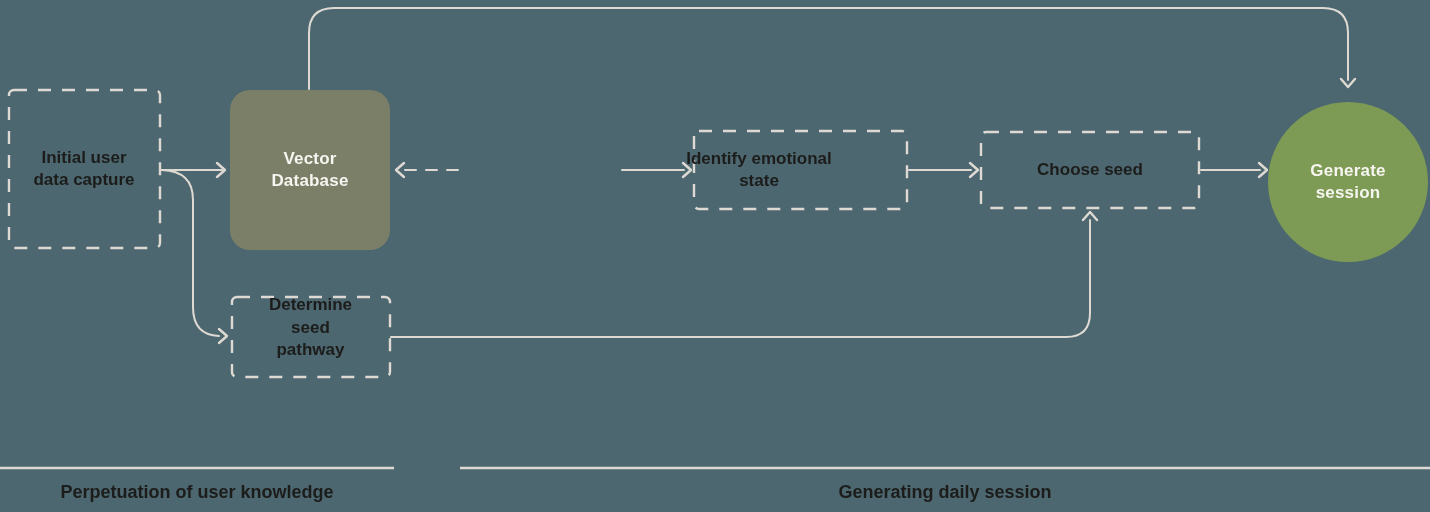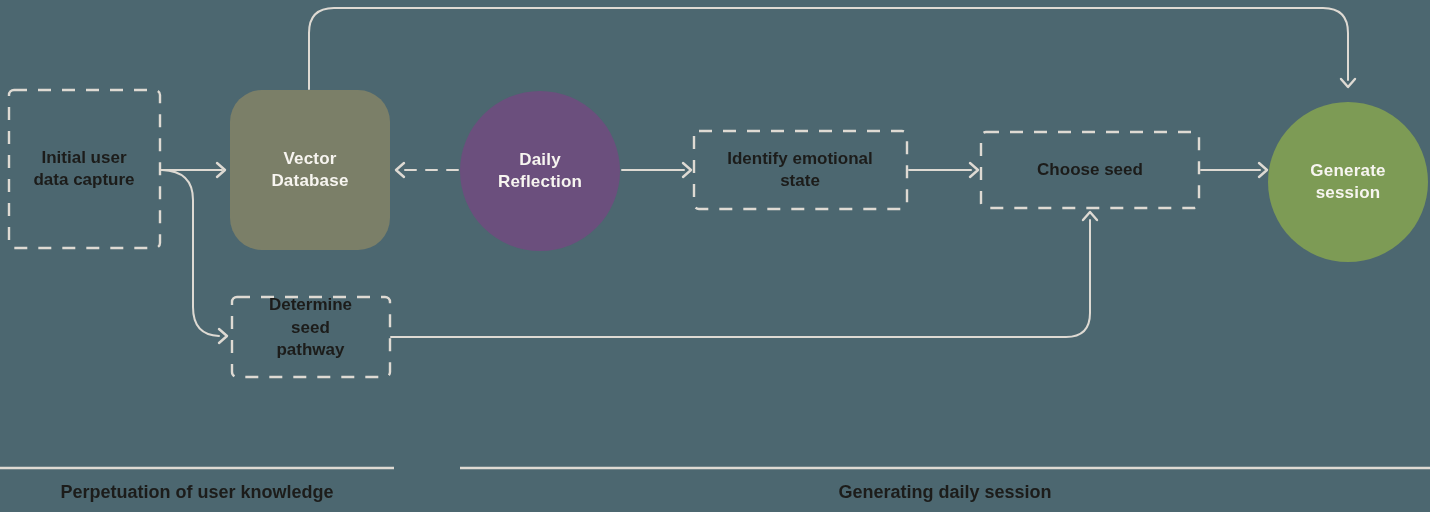--- a/index.html
+++ b/index.html
@@ -42,24 +42,24 @@
     font-size: 17px;
   }
   .light-label {
     color: var(--text_light);
     font-weight: 700;
     font-size: 17px;
     letter-spacing: 0.2px;
   }
   .node-initial   { left: 8px;    top: 90px;  width: 152px; height: 158px; }
   .node-vdb       { left: 230px;  top: 90px;  width: 160px; height: 160px;
-                    background: var(--olive_box); border-radius: 32px; }
+                    background: var(--olive_box); border-radius: 20px; }
   .node-daily     { left: 460px;  top: 91px;  width: 160px; height: 160px;
                     background: var(--purple_circle); border-radius: 50%; }
-  .node-identify  { left: 693px;  top: 131px; width: 214px; height: 78px; }
+  .node-identify  { left: 652px;  top: 131px; width: 214px; height: 78px; }
   .node-choose    { left: 981px;  top: 132px; width: 218px; height: 76px; }
   .node-generate  { left: 1268px; top: 102px;  width: 160px; height: 160px;
                     background: var(--green_circle); border-radius: 50%; }
   .node-determine { left: 231px;  top: 288px; width: 159px; height: 80px; }
   .section-label {
     position: absolute;
     text-align: center;
     color: var(--text_dark);
     font-weight: 700;
     font-size: 18px;
@@ -151,24 +151,20 @@
   <div class="node node-initial">
     <div class="label dark-label">Initial user
 data capture</div>
   </div>
 
   <div class="node node-vdb">
     <div class="label light-label">Vector
 Database</div>
   </div>
 
-  <div class="node node-daily">
-    <div class="label light-label">Daily
-Reflection</div>
-  </div>
 
   <div class="node node-identify">
     <div class="label dark-label">Identify emotional
 state</div>
   </div>
 
   <div class="node node-choose">
     <div class="label dark-label">Choose seed</div>
   </div>
 

